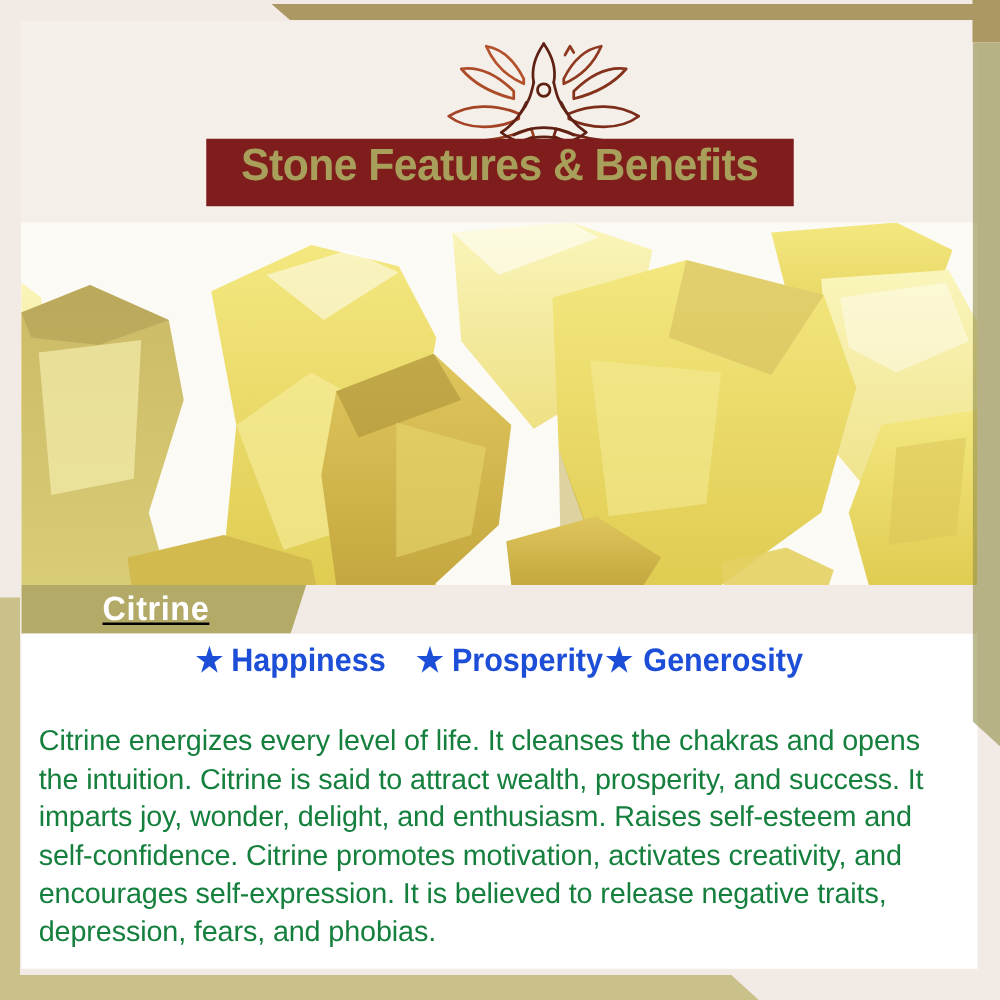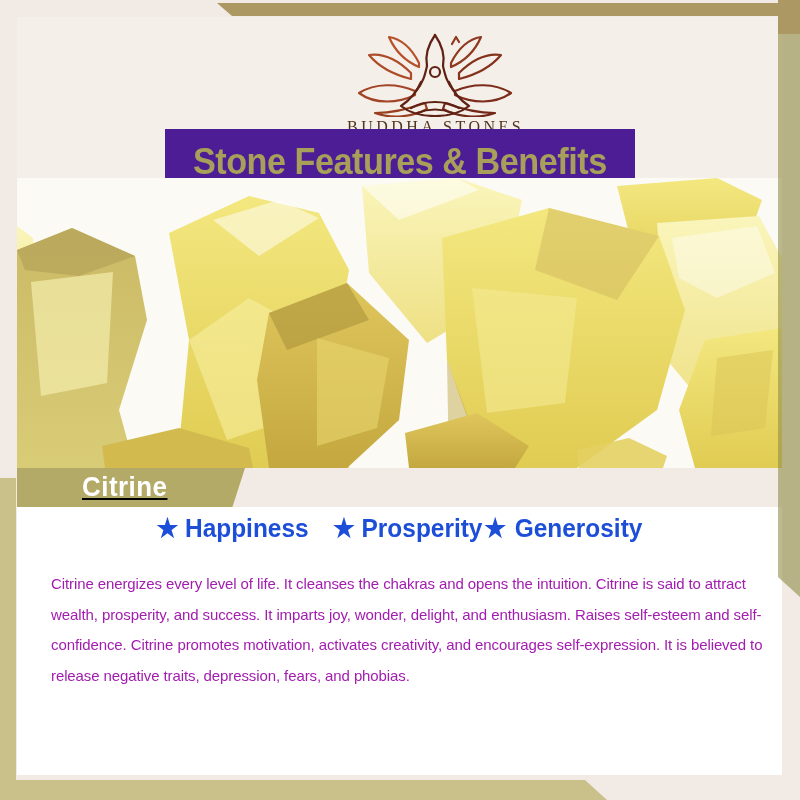--- a/index.html
+++ b/index.html
@@ -14,22 +14,22 @@
   
   .logo-wrap { position:absolute; left:330px; top:14px; width:176px; text-align:center; }
   .logo-wrap svg { display:block; margin:0 auto; }
   .brand-name {
     margin-top:1px; font-family:"Liberation Serif", serif; font-size:16px;
     letter-spacing:3.5px; color:#50331f; white-space:nowrap;
   }
 
   
   .banner {
-    position:absolute; left:148px; top:112px; width:470px; height:54px;
-    background:#4c1d95; display:flex; align-items:flex-end; justify-content:center;
+    position:absolute; left:148px; top:94px; width:470px; height:54px;
+    background:#7f1d1d; display:flex; align-items:flex-start; justify-content:center;
   }
   .banner-title {
     font-size:36px; font-weight:bold; color:#a8a05a; white-space:nowrap;
     transform:scaleX(.95); letter-spacing:-0.5px;
   }
 
   
   .photo { position:absolute; left:0; top:161px; width:765px; height:290px; background:#fbfaf6; }
   .photo svg { display:block; }
 
@@ -51,22 +51,22 @@
     position:absolute; left:0; top:6px; width:100%; text-align:center;
     color:#1d4ed8; font-size:26px; font-weight:bold; white-space:nowrap;
   }
   .features .inner { display:inline-block; transform:scaleX(.94); }
   .feature-item { display:inline-block; }
   .feature-item + .feature-item { margin-left:26px; }
   .feature-item.tight { margin-left:2px; }
   .feature-item .star { margin-right:7px; }
   .feature-item.tight .star { margin-right:9px; }
   .description {
-    position:absolute; left:34px; top:47px; width:742px;
-    color:#a21caf; font-size:15px; line-height:30.5px; letter-spacing:-0.1px;
+    position:absolute; left:14px; top:47px; width:742px;
+    color:#15803d; font-size:23px; line-height:30.5px; letter-spacing:-0.1px;
   }
 
   
   .ribbon-top {
     position:absolute; left:217px; top:3px; width:583px; height:13px; background:#ab9862;
     clip-path:polygon(0 0, 100% 0, 100% 100%, 15px 100%);
   }
   .corner-tr { position:absolute; right:0; top:0; width:22px; height:34px; background:#ab9862; }
   .strip-right {
     position:absolute; right:0; top:34px; width:22px; height:563px;

